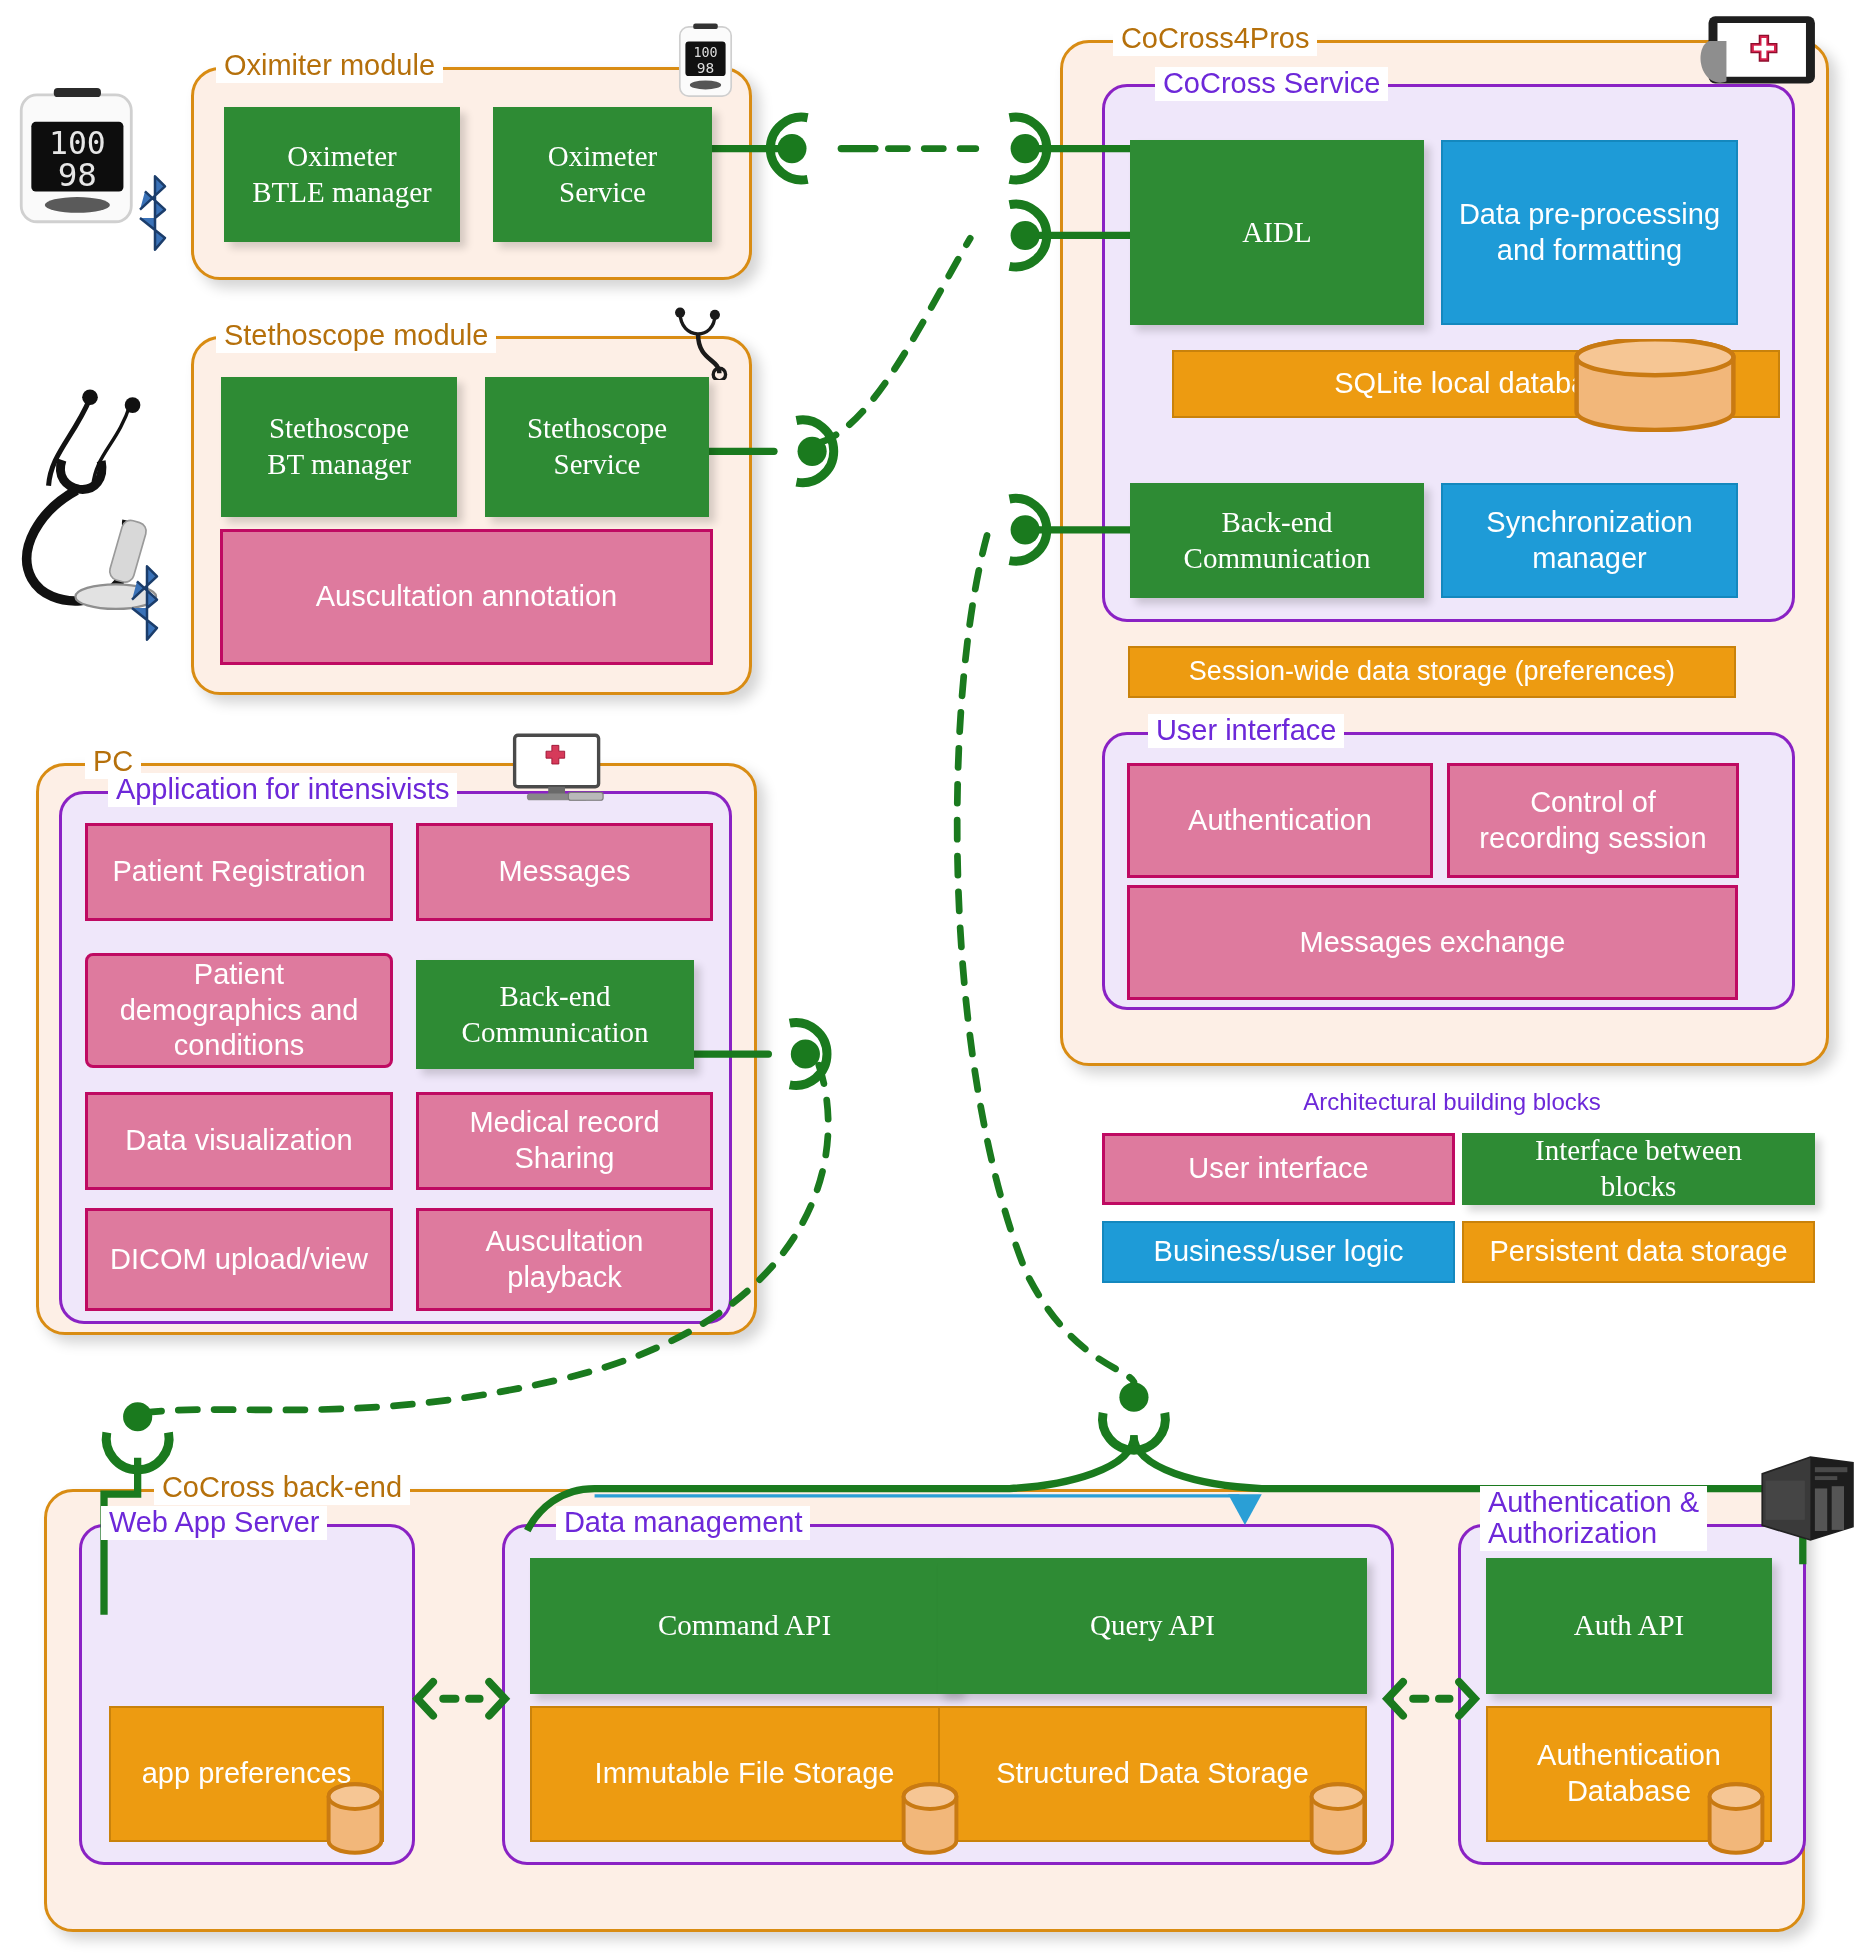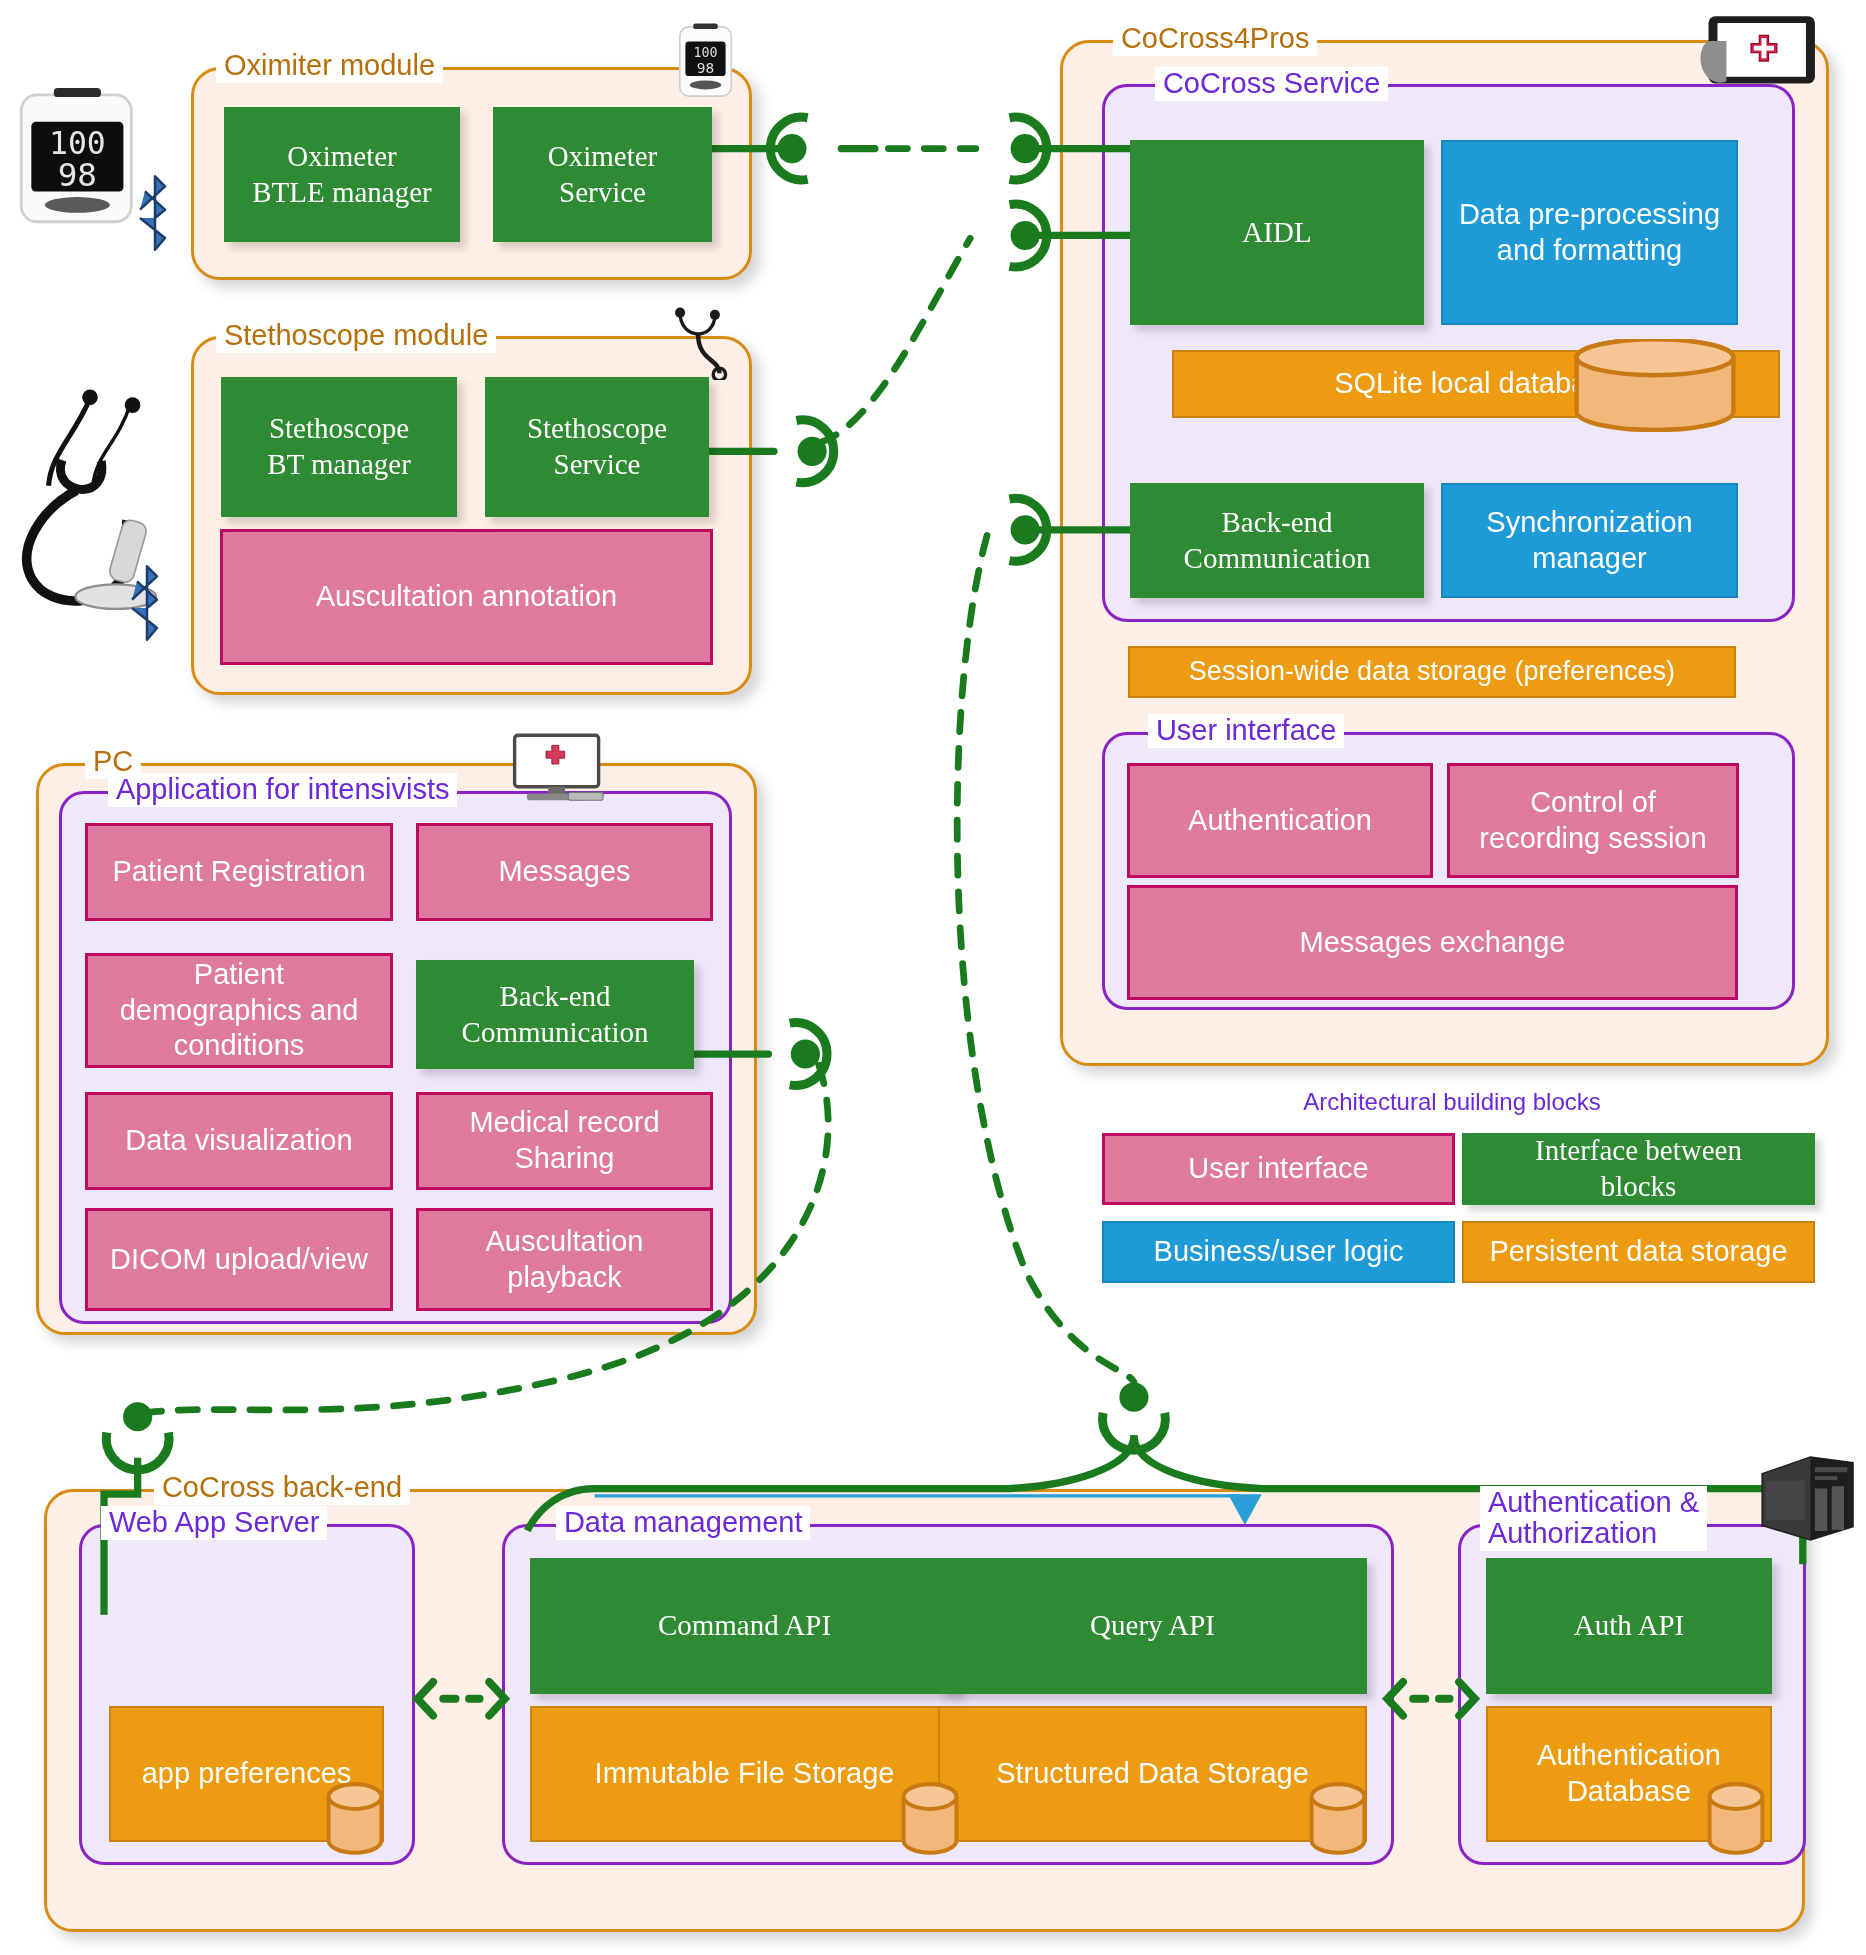--- a/index.html
+++ b/index.html
@@ -184,21 +184,21 @@
 
   <div class="pbox" style="left:59px;top:791px;width:673px;height:533px;"></div>
   <div class="chip purple" style="left:108px;top:773px;">Application for intensivists</div>
 
   <div class="blk pink" style="left:85px;top:823px;width:308px;height:98px;">
     <span>Patient Registration</span>
   </div>
   <div class="blk pink" style="left:416px;top:823px;width:297px;height:98px;">
     <span>Messages</span>
   </div>
-  <div class="blk pink" style="left:85px;top:953px;width:308px;height:115px;">
+  <div class="blk pink" style="left:85px;top:953px;width:308px;height:115px;border-radius:8px;">
     <span>Patient
 demographics and
 conditions</span>
   </div>
   <div class="blk green" style="left:416px;top:960px;width:278px;height:109px;">
     <span>Back-end
 Communication</span>
   </div>
   <div class="blk pink" style="left:85px;top:1092px;width:308px;height:98px;">
     <span>Data visualization</span>

